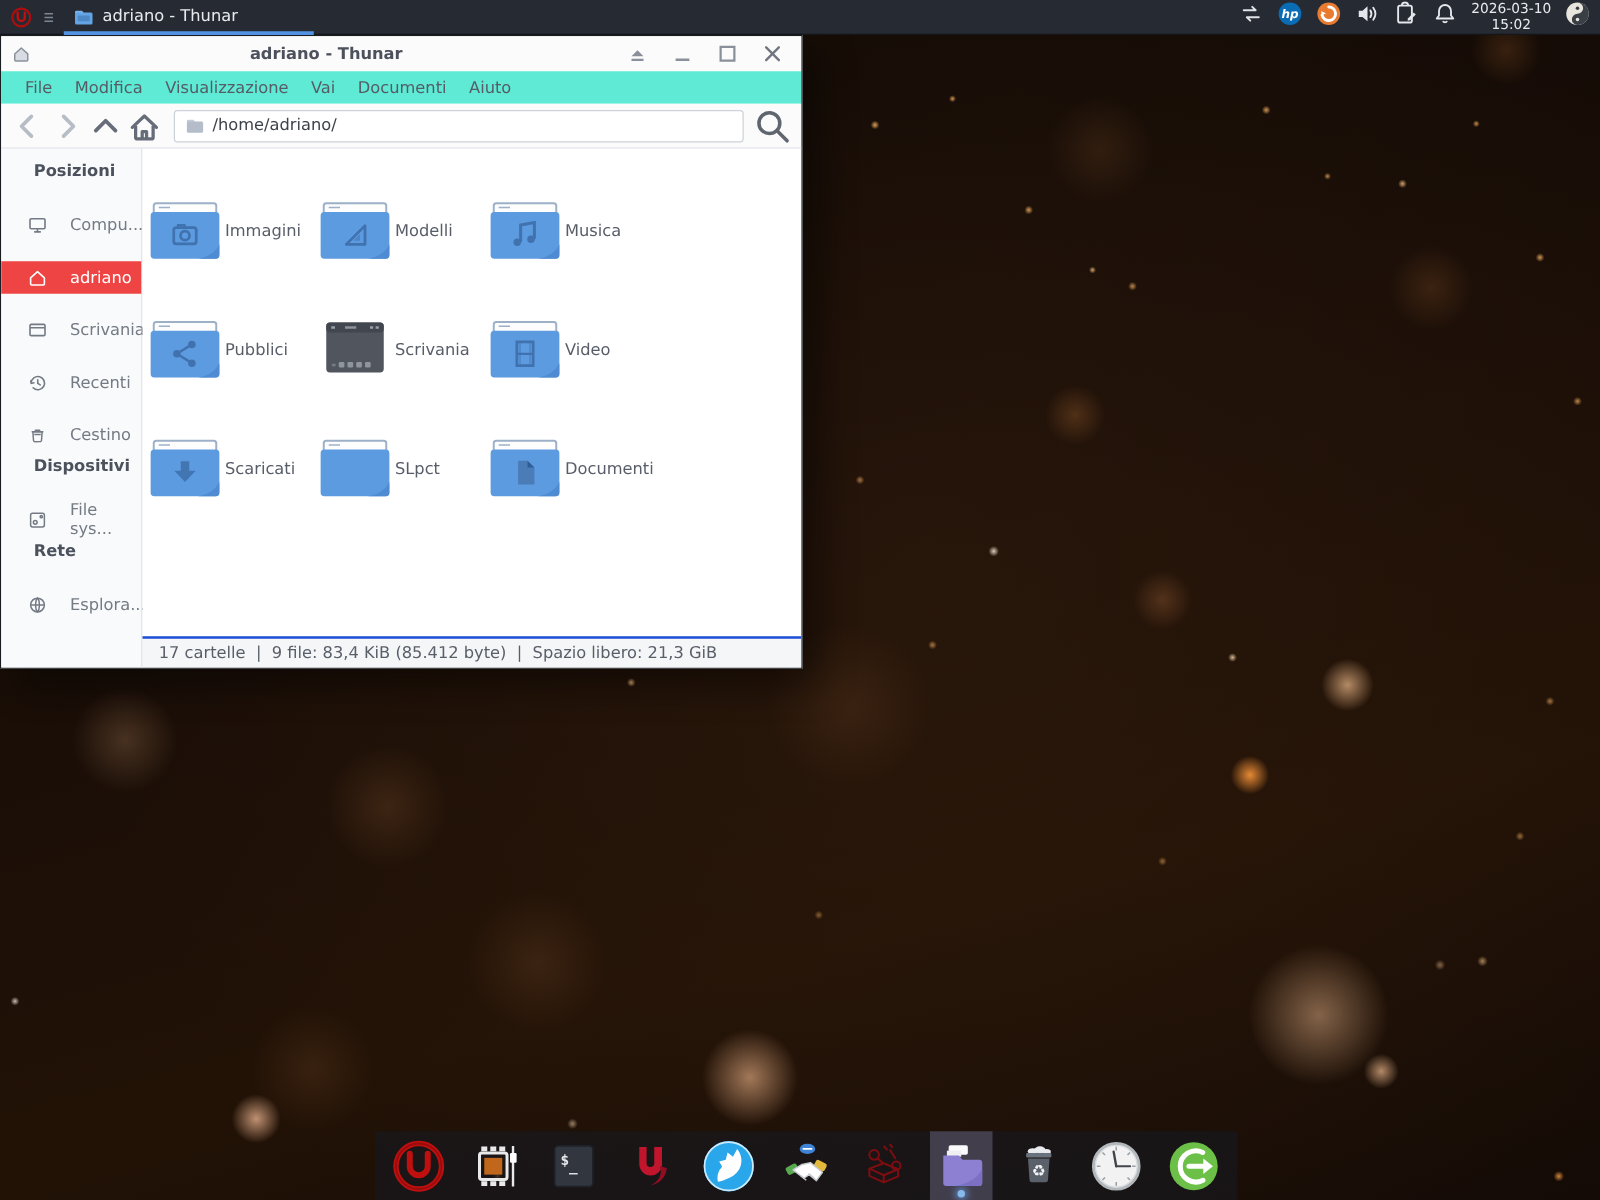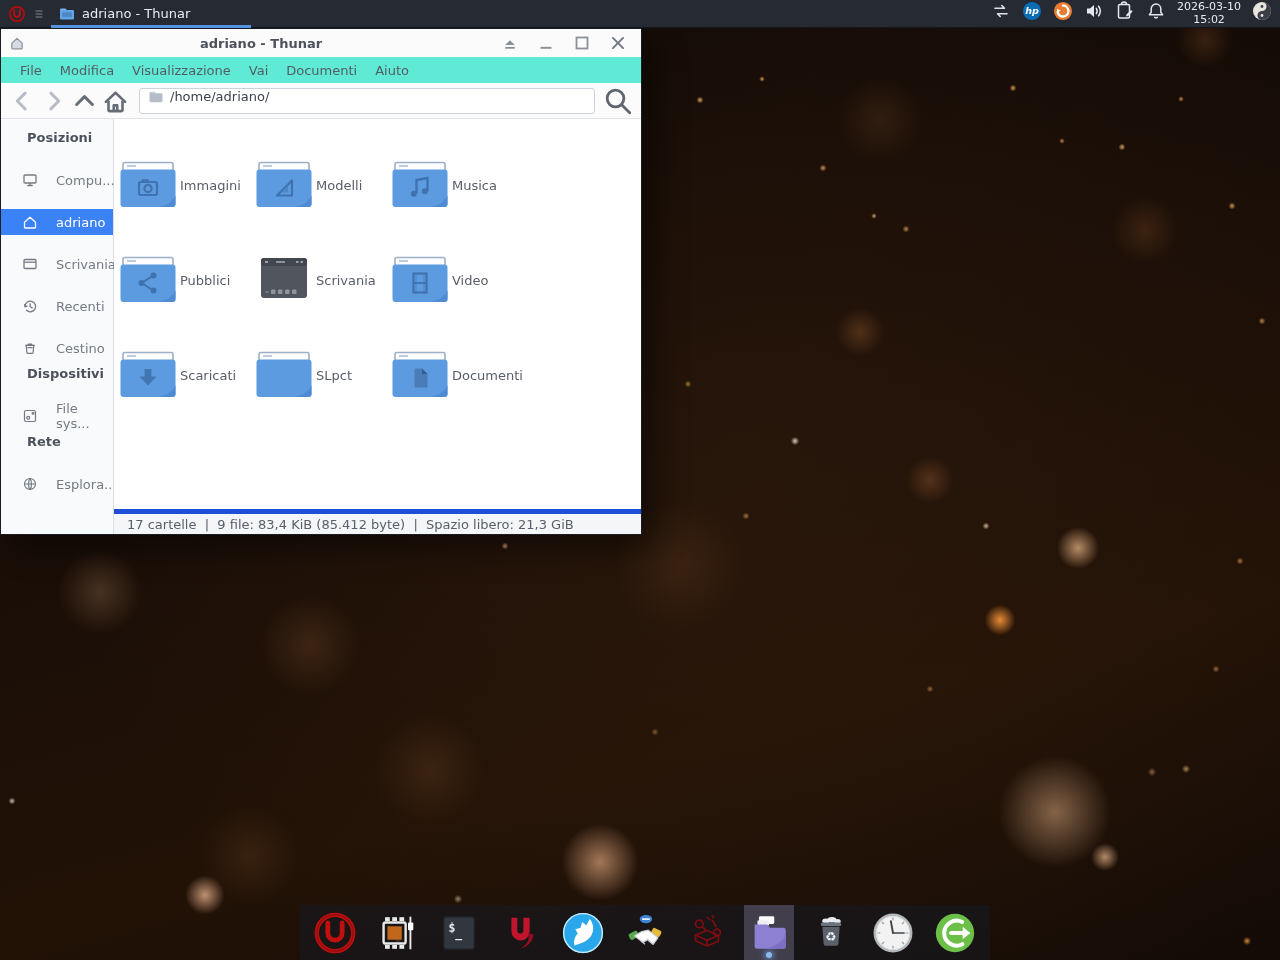--- a/index.html
+++ b/index.html
@@ -80,38 +80,38 @@
   .titlebar .title { flex:1; text-align:center; font-weight:bold; color:#4c515c; font-size:13px; }
   .tb-btns { display:flex; align-items:center; gap:10px; margin-right:10px; }
   .tb-btn { width:26px; height:22px; display:flex; align-items:center; justify-content:center; cursor:pointer; }
   .menubar { height:26px; display:flex; align-items:center; padding-left:10px; background:#5eead4; flex:0 0 auto; }
   .menu-item { padding:4px 9px; color:#565c66; cursor:pointer; }
   .toolbar { height:36px; display:flex; align-items:center; padding:0 6px 0 6px;
     background:#fbfbfc; border-bottom:1px solid #dfe2e6; flex:0 0 auto; }
   .tool-btn { width:31px; height:28px; display:flex; align-items:center; justify-content:center;
     border-radius:3px; cursor:pointer; flex:0 0 auto; }
   .pathbar { flex:1; height:26px; margin:0 6px 0 8px; background:#fff; border:1px solid #cdd2da;
-    border-radius:3px; display:flex; align-items:flex-start; padding:0 8px; gap:6px; color:#3d424b; cursor:text; }
+    border-radius:3px; display:flex; align-items:center; padding:0 8px; gap:6px; color:#3d424b; cursor:text; }
   .pathbar svg { width:16px; height:16px; flex:0 0 auto; }
   .search-btn { width:34px; height:30px; display:flex; align-items:center; justify-content:center; cursor:pointer; }
 
   .win-body { flex:1; display:flex; min-height:0; }
   .sidebar { width:113px; background:#f9fafb; border-right:1px solid #dcdfe4; padding-top:6px; flex:0 0 auto; }
   .sb-header { height:26px; line-height:26px; padding-left:26px; font-weight:bold; color:#4c525d; }
   .sb-item { height:26px; display:flex; align-items:center; gap:18px; padding-left:21px;
     color:#747b85; cursor:pointer;margin-top:16px; }
   .sb-item svg { width:16px; height:16px; flex:0 0 auto; stroke:currentColor; }
-  .sb-item.sel { background:#3b82f6; color:#fff; }
+  .sb-item.sel { background:#ef4444; color:#fff; }
   .main-col { flex:1; display:flex; flex-direction:column; min-width:0; }
   .files { flex:1; background:#fff; padding:16px 0 0 2px;
     display:grid; grid-template-columns:repeat(3,136px); grid-auto-rows:95px; }
   .ficon { display:flex; flex-direction:row; align-items:center; cursor:pointer; }
   .ficon svg { width:64px; height:50px; }
   .ficon .flabel { margin-top:5px; color:#585e69; }
-  .statusbar { height:25px; background:#f5f6f8; border-top:5px solid #1d4ed8;
+  .statusbar { height:25px; background:#f5f6f8; border-top:2px solid #1d4ed8;
     display:flex; align-items:center; padding-left:13px; color:#595f69; white-space:pre; flex:0 0 auto; }
 
   
   .dock { position:absolute; left:300px; bottom:0; width:690px; height:55px;
     background:rgba(24,23,29,.72); display:flex; align-items:center; justify-content:center;
     gap:12px; padding:0 6px; z-index:40; }
   .dock-item { width:50px; height:55px; display:flex; align-items:center; justify-content:center;
     position:relative; cursor:pointer; }
   .dock-item svg { width:46px; height:46px; }
   .dock-item.active { background:rgba(135,128,165,.38); }

